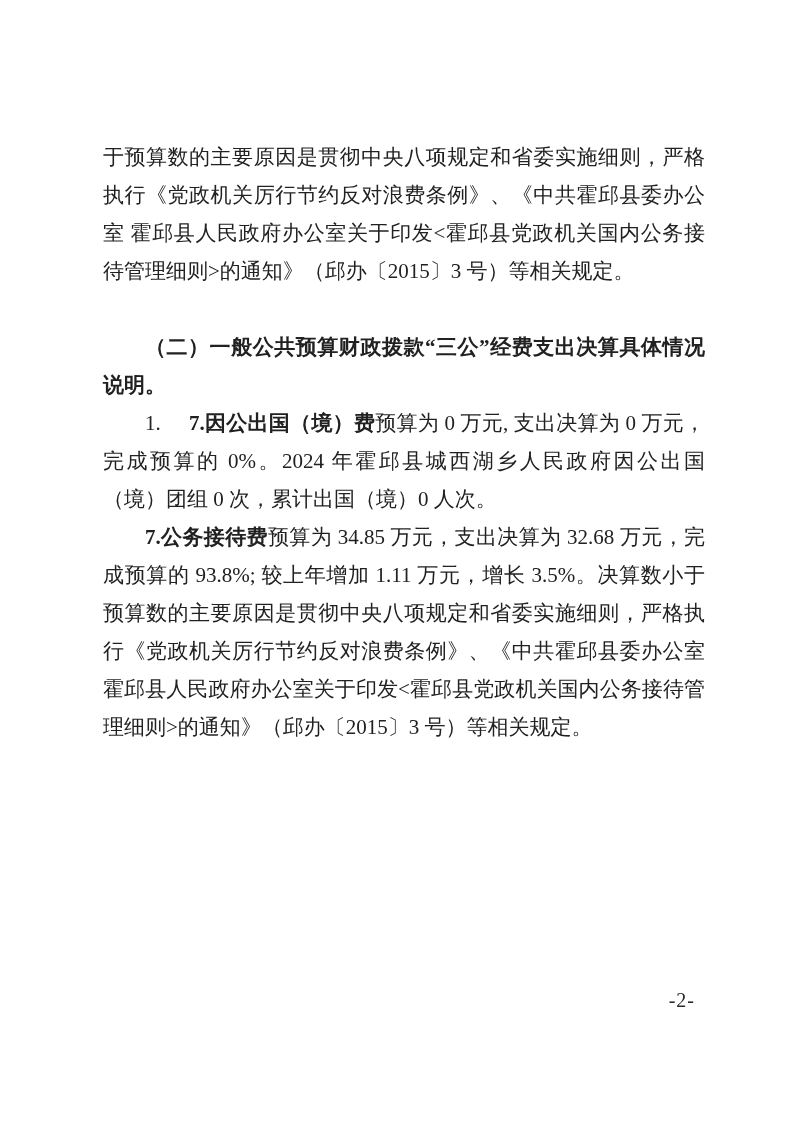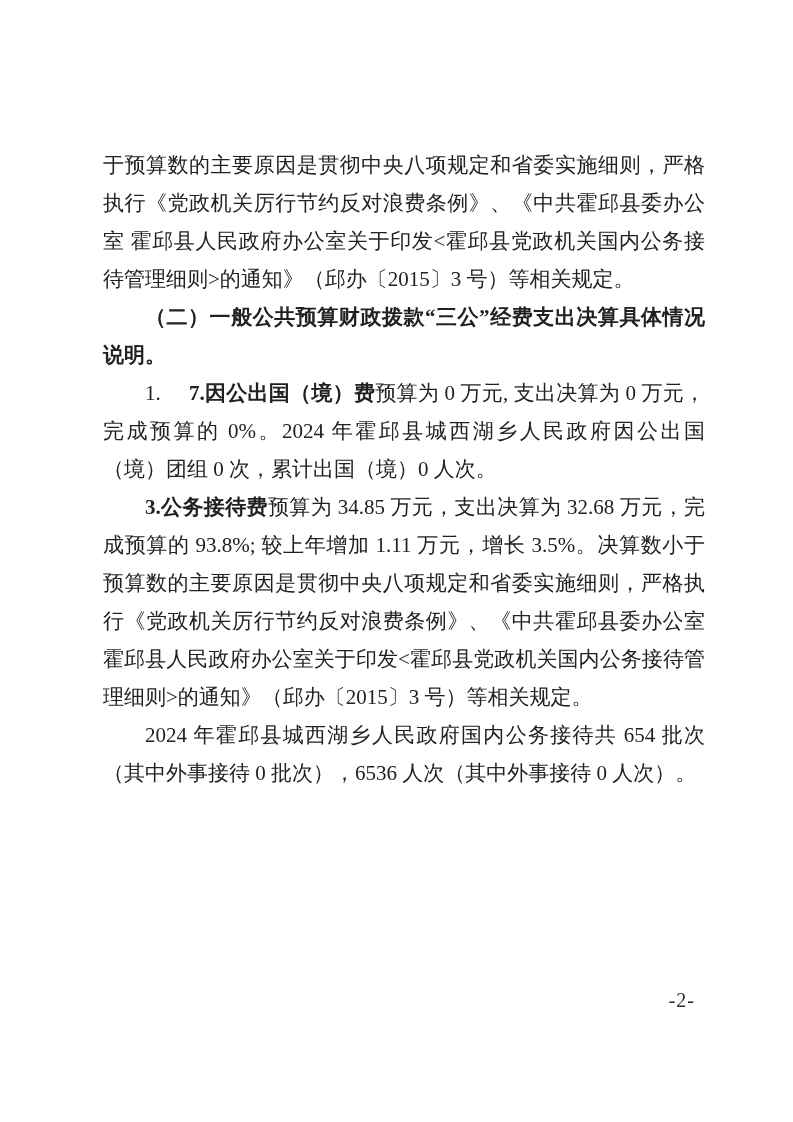--- a/index.html
+++ b/index.html
@@ -12,35 +12,36 @@
     width: 793px;
     height: 1122px;
     background: #ffffff;
     overflow: hidden;
     font-family: "Liberation Serif", "DejaVu Serif", serif;
     color: #212121;
   }
   .doc-body {
     position: absolute;
     left: 103px;
-    top: 146px;
+    top: 138px;
     width: 602px;
     font-size: 21px;
     line-height: 38px;
     text-align: justify;
     text-align-last: left;
   }
   .para {
     margin: 0;
     padding: 0;
   }
   .para.indent {
     text-indent: 2em;
   }
   .para.heading {
+    margin-top: 38px;
     text-indent: 2em;
     font-weight: bold;
   }
   .bold {
     font-weight: bold;
   }
   .lead-num {
     margin-right: 1.35em;
   }
   .page-number {
@@ -60,21 +61,20 @@
 
   <div class="doc-body">
 
     <p class="para"><span>于预算数的主要原因是贯彻中央八项规定和省委实施细则，严格执行《党政机关厉行节约反对浪费条例》、《中共霍邱县委办公室 霍邱县人民政府办公室关于印发&lt;霍邱县党政机关国内公务接待管理细则&gt;的通知》（邱办〔2015〕3 号）等相关规定。</span></p>
 
     <p class="para heading"><span class="bold">（二）一般公共预算财政拨款“三公”经费支出决算具体情况说明。</span></p>
 
 
     <p class="para indent"><span class="lead-num">1.</span><span class="bold">7.因公出国（境）费</span><span>预算为 0 万元, 支出决算为 0 万元，完成预算的 0%。2024 年霍邱县城西湖乡人民政府因公出国（境）团组 0 次，累计出国（境）0 人次。</span></p>
 
-    <p class="para indent"><span class="bold">3.公务接待费</span><span>预算为 34.85 万元，支出决算为 32.68 万元，完成预算的 93.8%; 较上年增加 1.11 万元，增长 3.5%。决算数小于预算数的主要原因是贯彻中央八项规定和省委实施细则，严格执行《党政机关厉行节约反对浪费条例》、《中共霍邱县委办公室 霍邱县人民政府办公室关于印发&lt;霍邱县党政机关国内公务接待管理细则&gt;的通知》（邱办〔2015〕3 号）等相关规定。</span></p>
+    <p class="para indent"><span class="bold">7.公务接待费</span><span>预算为 34.85 万元，支出决算为 32.68 万元，完成预算的 93.8%; 较上年增加 1.11 万元，增长 3.5%。决算数小于预算数的主要原因是贯彻中央八项规定和省委实施细则，严格执行《党政机关厉行节约反对浪费条例》、《中共霍邱县委办公室 霍邱县人民政府办公室关于印发&lt;霍邱县党政机关国内公务接待管理细则&gt;的通知》（邱办〔2015〕3 号）等相关规定。</span></p>
 
-    <p class="para indent"><span>2024 年霍邱县城西湖乡人民政府国内公务接待共 654 批次（其中外事接待 0 批次），6536 人次（其中外事接待 0 人次）。</span></p>
 
   </div>
 
   <div class="page-number">-2-</div>
 
 </div>
 
 </body></html>

